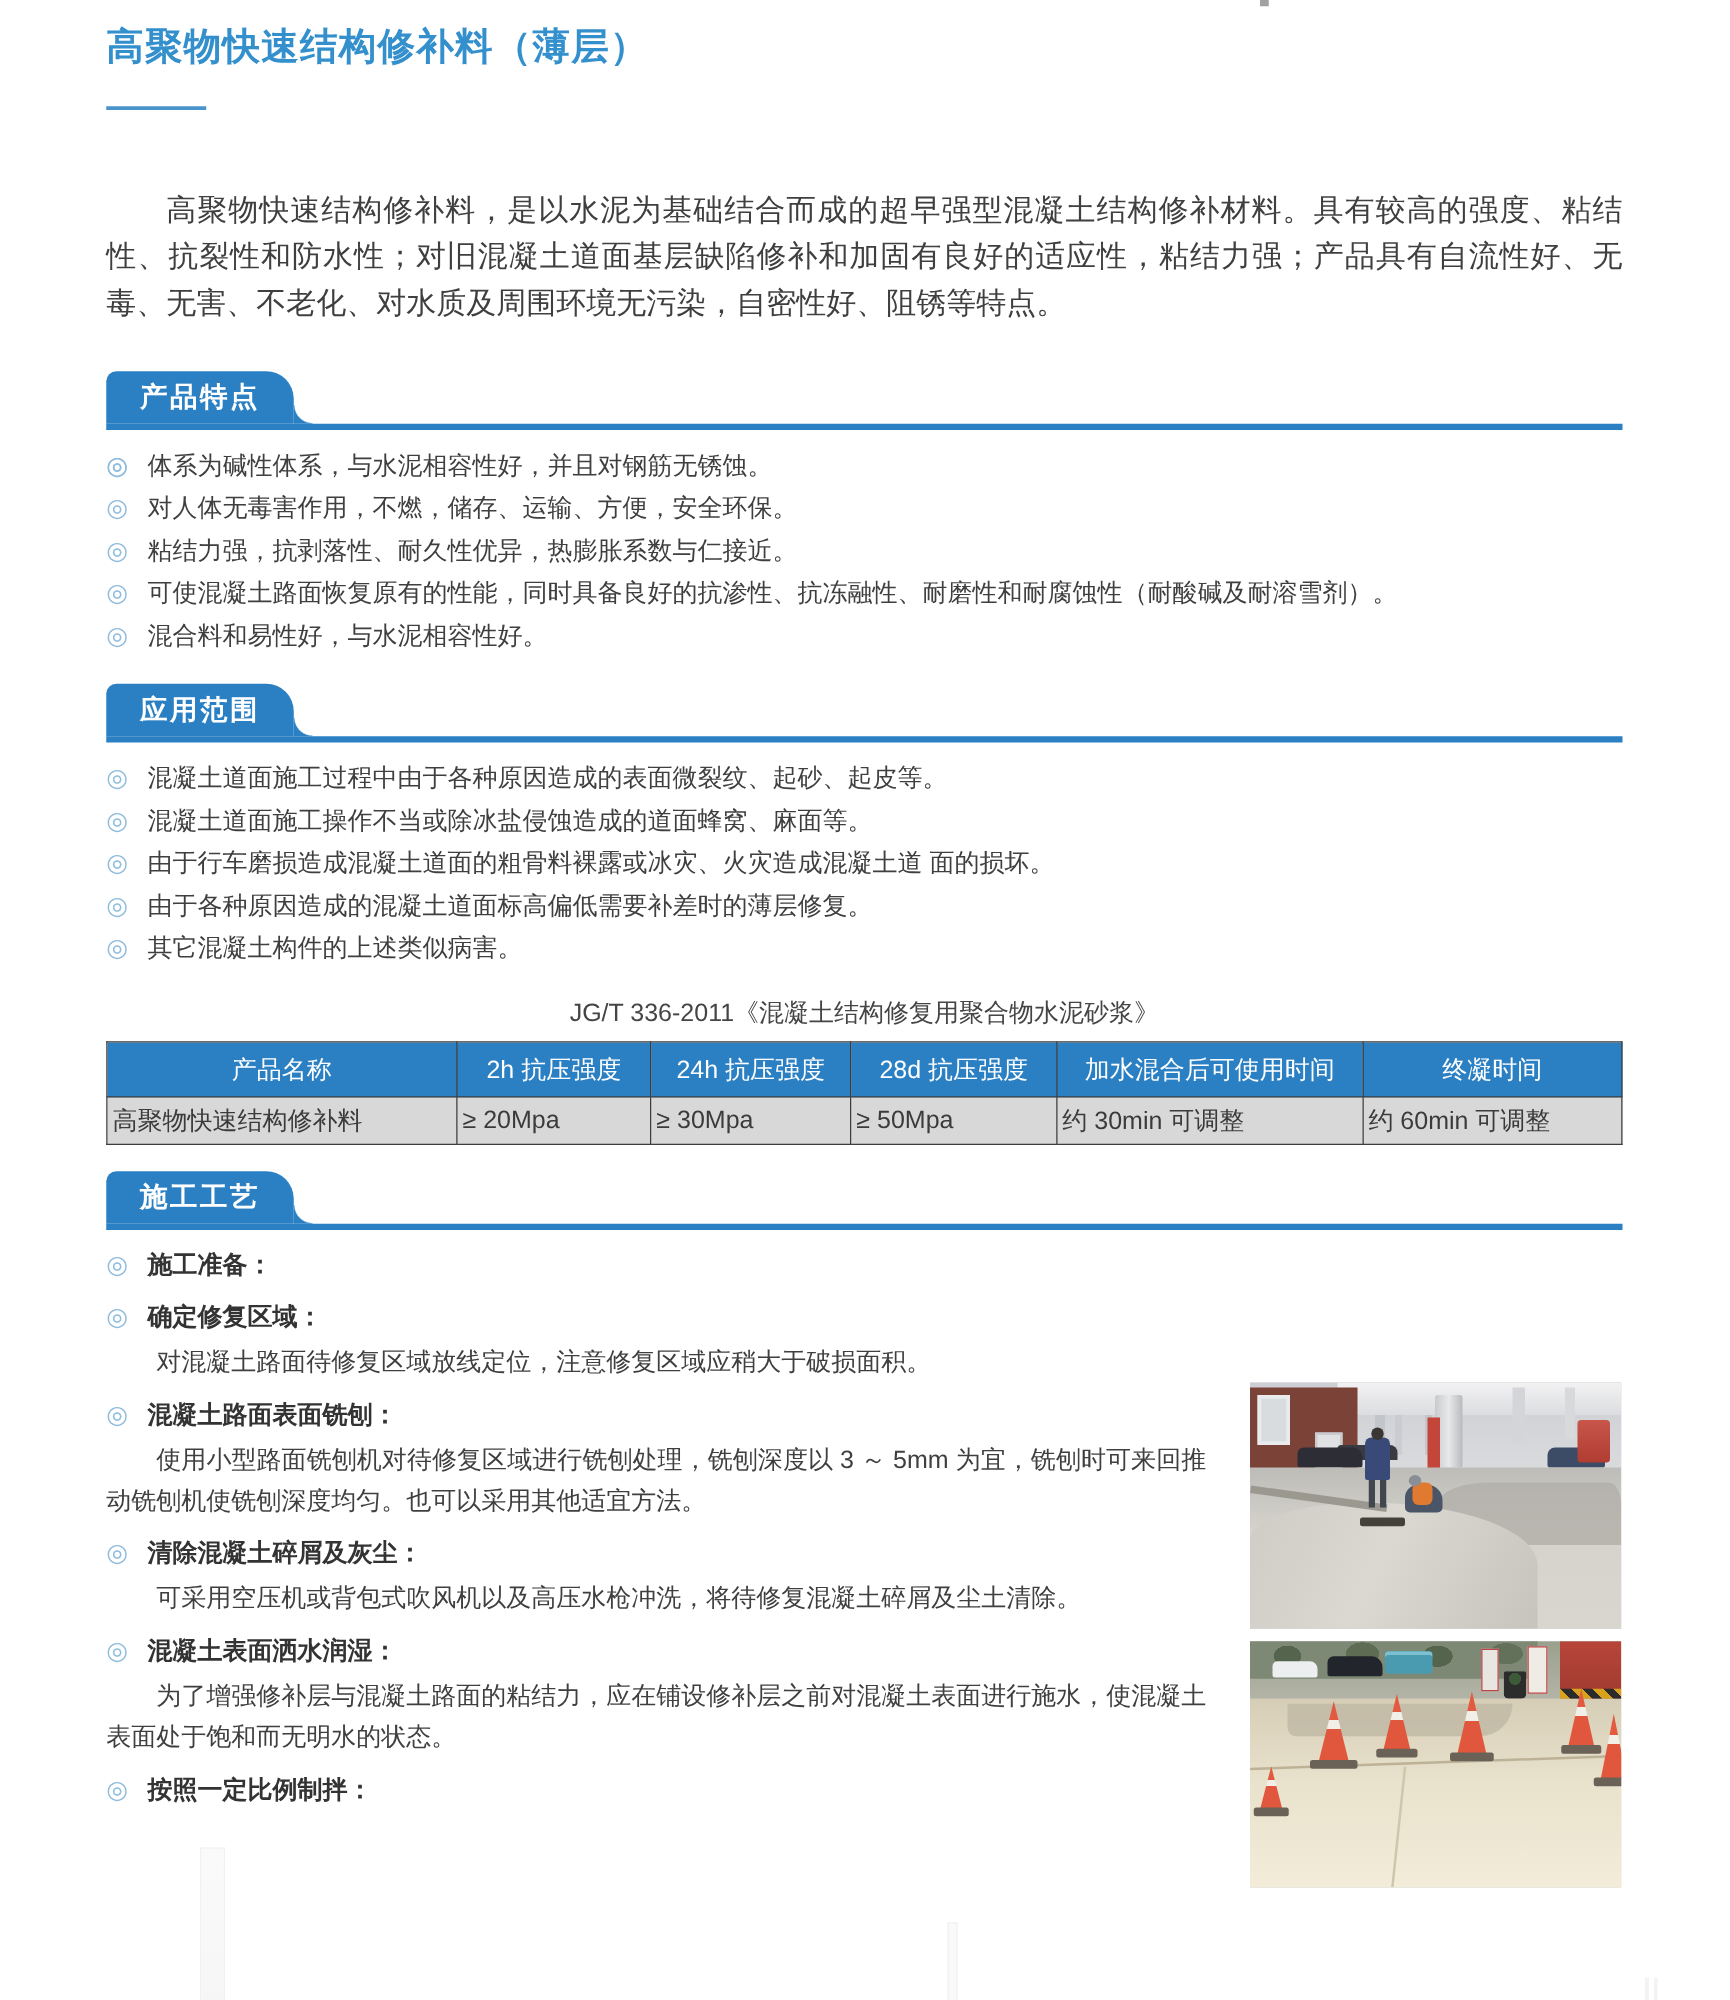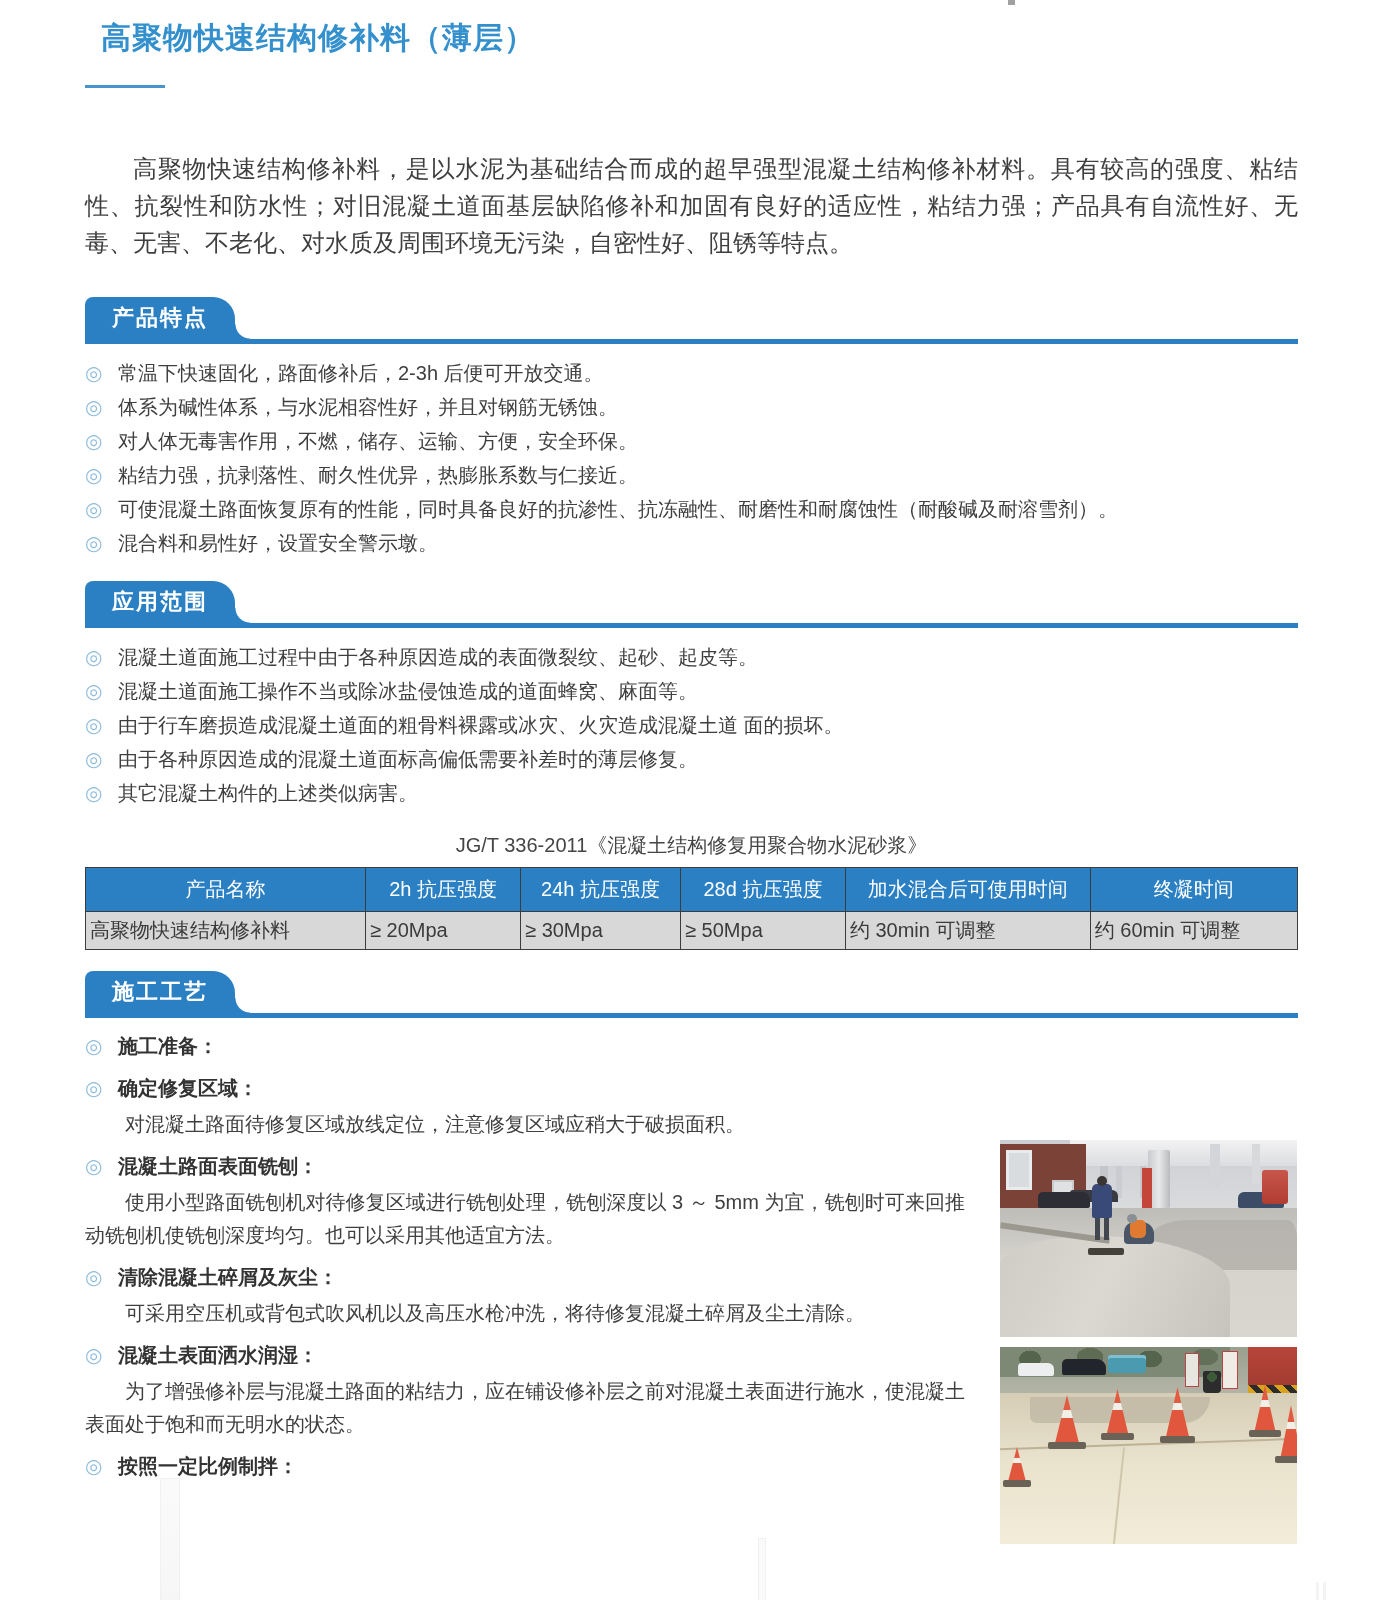--- a/index.html
+++ b/index.html
@@ -4,21 +4,21 @@
 <style>
   * { margin:0; padding:0; box-sizing:border-box; }
   html,body { width:1384px; height:1600px; background:#ffffff; overflow:hidden;
     font-family:"Liberation Sans","DejaVu Sans",sans-serif; }
   .content { position:relative; width:1384px; height:1600px; padding:20px 86px 0 85px; }
 
   
   .top-artifact { position:absolute; left:1008px; top:0; width:7px; height:5px; background:#8a8a8a; opacity:.8; }
 
   
-  .page-title { font-size:30px; font-weight:bold; color:#3390cd; letter-spacing:1px; line-height:36px;margin-left:16px; }
+  .page-title { font-size:30px; font-weight:bold; color:#3390cd; letter-spacing:1px; line-height:36px; }
   .title-dash { width:80px; height:3px; background:#4a94cc; margin-top:29px; }
 
   
   .intro { margin-top:62px; font-size:24px; color:#3f3f3f; line-height:37px;
     text-align:justify; text-indent:2em; }
 
   
   .sec-head { margin-top:4px; position:relative; }
   .sec-tab { display:inline-block; position:relative; background:#2b80c4; color:#ffffff;
     font-size:22px; font-weight:bold; letter-spacing:2px; padding:6px 27px 6px 27px;
@@ -135,26 +135,26 @@
   <div class="title-dash"></div>
 
   <p class="intro">高聚物快速结构修补料，是以水泥为基础结合而成的超早强型混凝土结构修补材料。具有较高的强度、粘结性、抗裂性和防水性；对旧混凝土道面基层缺陷修补和加固有良好的适应性，粘结力强；产品具有自流性好、无毒、无害、不老化、对水质及周围环境无污染，自密性好、阻锈等特点。</p>
 
   <section class="sec first">
     <div class="sec-head">
       <span class="sec-tab">产品特点</span>
       <div class="sec-rule"></div>
     </div>
     <ul class="blist">
-      <li><span class="bullet">◎</span><span>常温下快速固化，路面修补后，2-3h 后便可开放交通。</span></li>
+      <li><span class="bullet">◎</span></li>
       <li><span class="bullet">◎</span><span>体系为碱性体系，与水泥相容性好，并且对钢筋无锈蚀。</span></li>
       <li><span class="bullet">◎</span><span>对人体无毒害作用，不燃，储存、运输、方便，安全环保。</span></li>
       <li><span class="bullet">◎</span><span>粘结力强，抗剥落性、耐久性优异，热膨胀系数与仁接近。</span></li>
       <li><span class="bullet">◎</span><span>可使混凝土路面恢复原有的性能，同时具备良好的抗渗性、抗冻融性、耐磨性和耐腐蚀性（耐酸碱及耐溶雪剂）。</span></li>
-      <li><span class="bullet">◎</span><span>混合料和易性好，设置安全警示墩。</span></li>
+      <li><span class="bullet">◎</span><span>混合料和易性好，与水泥相容性好。</span></li>
     </ul>
   </section>
 
   <section class="sec">
     <div class="sec-head">
       <span class="sec-tab">应用范围</span>
       <div class="sec-rule"></div>
     </div>
     <ul class="blist">
       <li><span class="bullet">◎</span><span>混凝土道面施工过程中由于各种原因造成的表面微裂纹、起砂、起皮等。</span></li>

